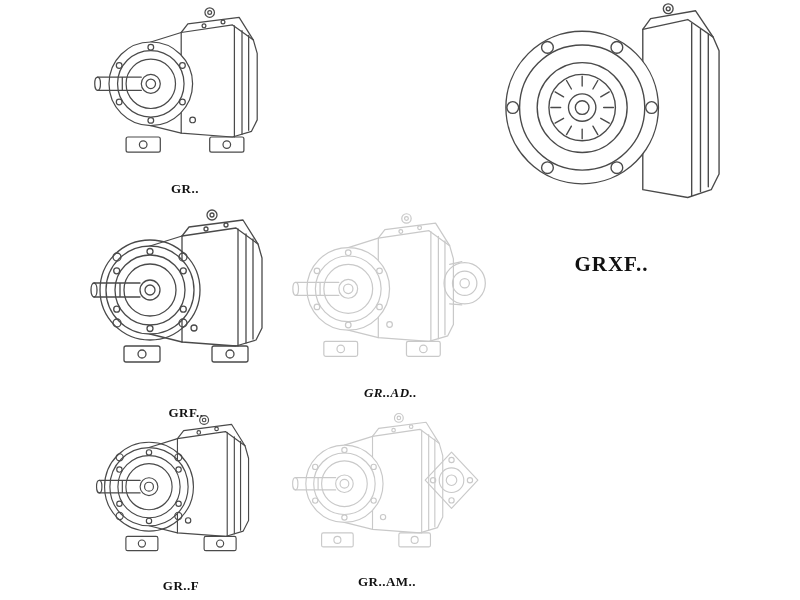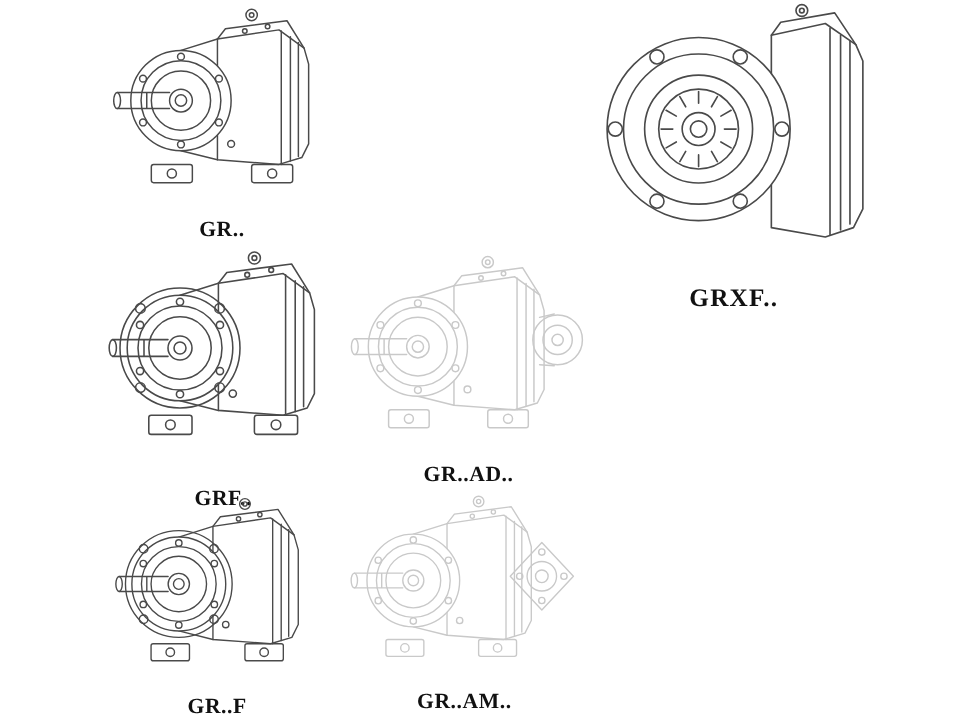--- a/index.html
+++ b/index.html
@@ -19,28 +19,28 @@
     display: flex;
     flex-direction: column;
     align-items: center;
   }
   .fig svg { display: block; }
   .solid { color: #4a4a4a; }
   .ghost { color: #c9c9c9; }
   .fig-label {
     font-family: "Liberation Serif", serif;
     font-weight: bold;
-    font-size: 18px;
+    font-size: 13px;
     color: #111111;
     margin-top: 6px;
     letter-spacing: 0.5px;
     white-space: nowrap;
   }
   .fig-label.big { font-size: 21px; letter-spacing: 1px; }
-  .fig-label.gap-lg { margin-top: 16px; }
+  .fig-label.gap-lg { margin-top: 32px; }
   .defs-holder { position: absolute; width: 0; height: 0; overflow: hidden; }
 </style>
 </head>
 <body>
 
 <div class="page">
 
   <svg class="defs-holder" aria-hidden="true">
     <defs>
 
@@ -168,21 +168,21 @@
   </div>
 
   <div class="fig solid" style="left:86px; top:206px;gap:13px;">
     <svg width="200" height="180" viewBox="0 0 200 180">
         <use href="#gbx-core" xlink:href="#gbx-core"></use>
         <use href="#gbx-flange" xlink:href="#gbx-flange"></use>
       </svg>
     <div class="fig-label">GRF..</div>
   </div>
 
-  <div class="fig ghost" style="left:288px; top:210px;">
+  <div class="fig ghost" style="left:288px; top:210px;font-style:italic;">
     <svg width="205" height="169" viewBox="0 0 218 180">
         <use href="#gbx-core" xlink:href="#gbx-core"></use>
         <use href="#gbx-ad" xlink:href="#gbx-ad"></use>
       </svg>
     <div class="fig-label" style="color:#111111;">GR..AD..</div>
   </div>
 
 
   <div class="fig solid" style="left:92px; top:412px;">
     <svg width="178" height="160" viewBox="0 0 200 180">

